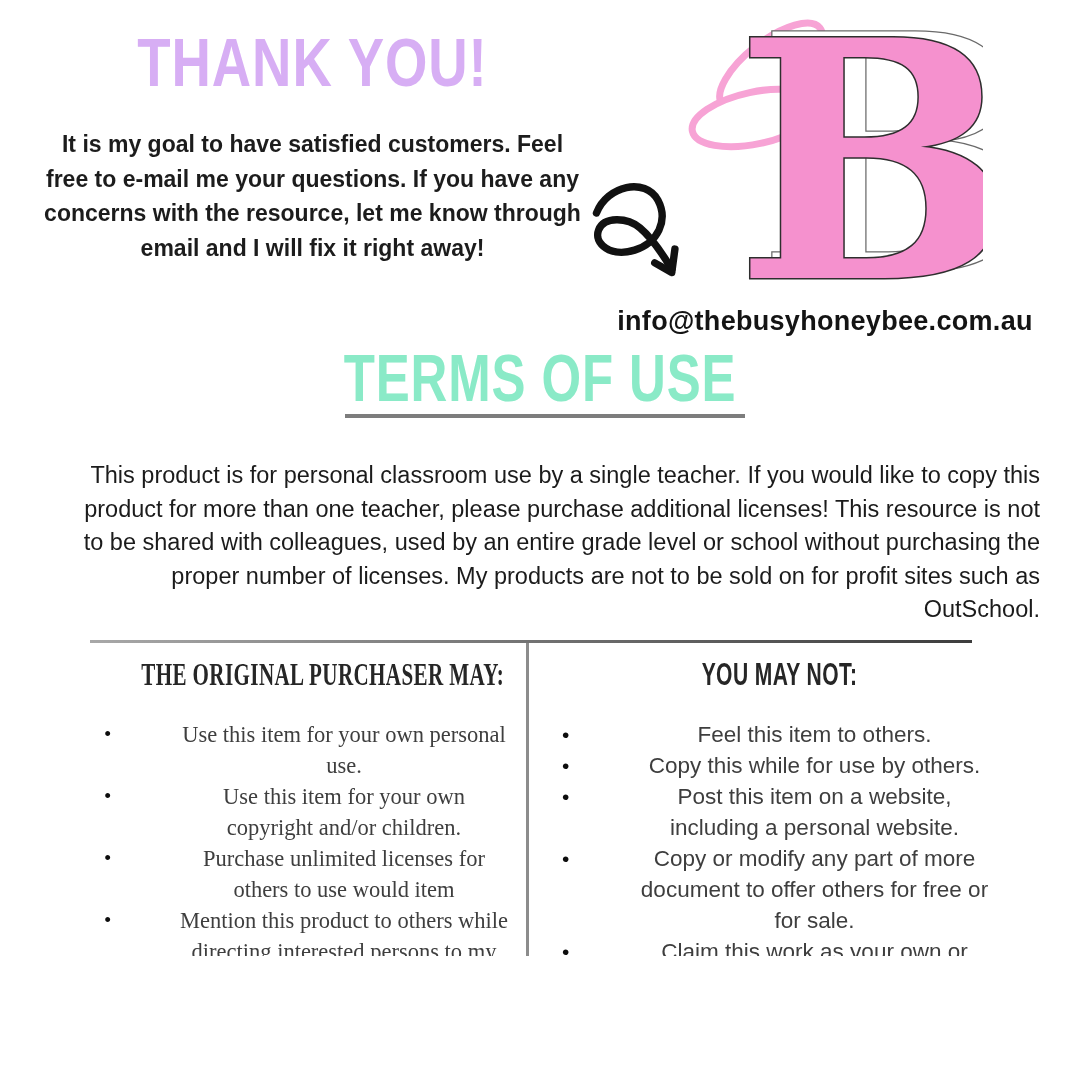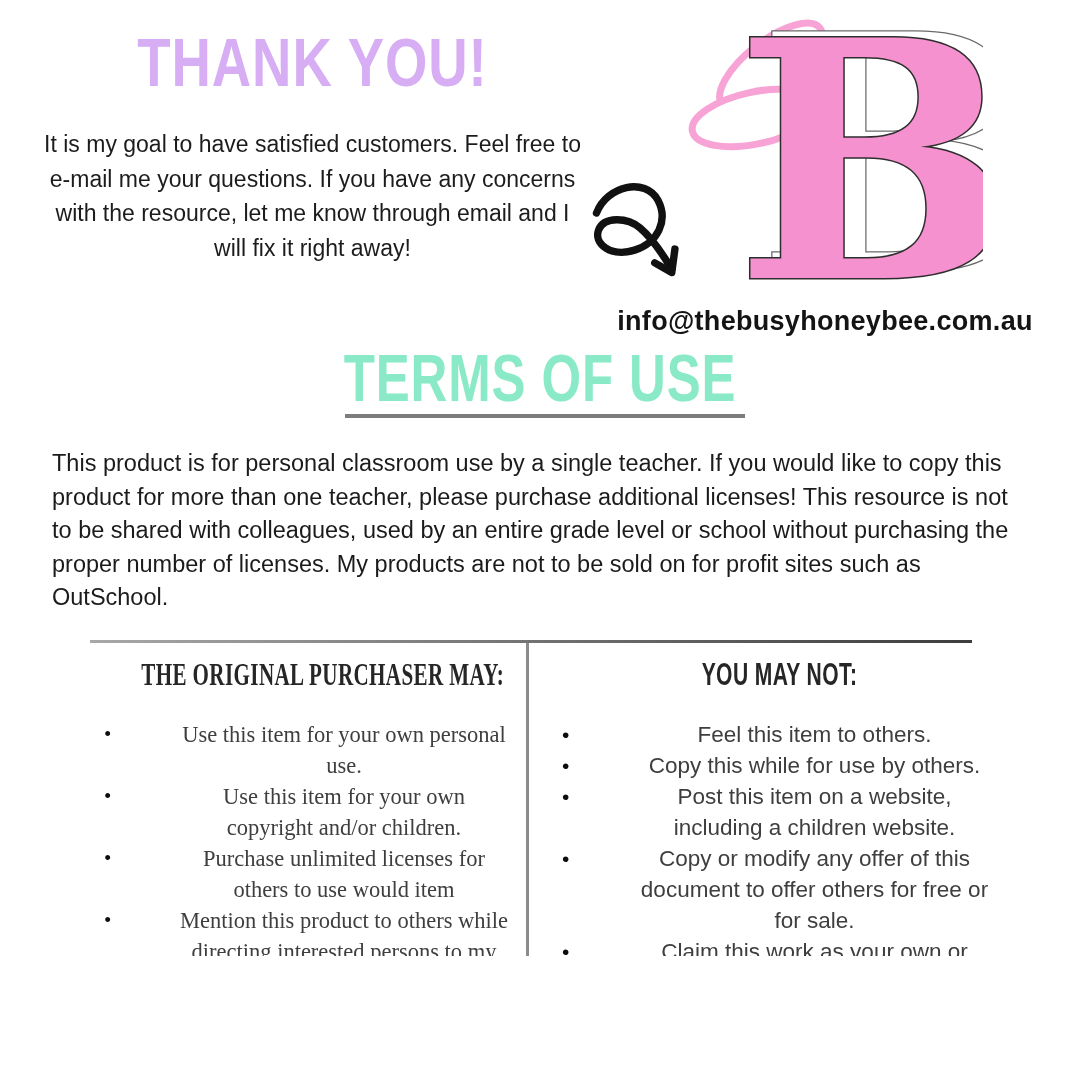--- a/index.html
+++ b/index.html
@@ -10,21 +10,21 @@
 
   
   .thanks-block { position:absolute; left:40px; top:26px; width:545px; }
   .thanks-title {
     margin:0; text-align:center; font-size:62px; font-weight:bold;
     letter-spacing:1px; transform:scale(0.88,1.12); transform-origin:center;
     white-space:nowrap;
   }
   .intro-text {
     margin:30px 0 0; text-align:center; font-size:23px; line-height:34.5px;
-    color:#1c1c1c; font-weight:400;
+    color:#1c1c1c; font-weight:700;
   }
 
   
   .arrow-svg { position:absolute; left:588px; top:176px; width:106px; height:108px; }
 
   
   .blogo-svg { position:absolute; left:683px; top:6px; width:300px; height:292px; }
   .blogo-text { font-family:"DejaVu Serif", serif; font-weight:bold; font-size:330px; }
 
   
@@ -35,22 +35,22 @@
 
   
   .terms-title {
     position:absolute; left:0; top:344px; width:1080px; margin:0;
     text-align:center; font-size:60px; font-weight:bold; letter-spacing:1px;
     transform:scale(0.85,1.1); transform-origin:center; white-space:nowrap;
   }
   .terms-underline { position:absolute; left:345px; top:414px; width:400px; height:4px; background:#7d7d7d; }
 
   .terms-body {
-    position:absolute; left:52px; top:447px; width:976px; margin:0;
-    text-align:left; font-size:23.5px; line-height:33.5px; color:#1b1b1b; font-weight:500;
+    position:absolute; left:52px; top:447px; width:976px; margin:12px;
+    text-align:right; font-size:23.5px; line-height:33.5px; color:#1b1b1b; font-weight:500;
   }
 
   
   .h-divider { position:absolute; left:90px; top:640px; width:882px; height:3px;
     background:linear-gradient(90deg,#a8a8a8,#3d3d3d); }
   .v-divider { position:absolute; left:526px; top:643px; width:2.5px; height:420px; background:#8c8c8c; }
 
   
   .col { position:absolute; top:660px; }
   .col-left  { left:94px;  width:430px;font-family:Liberation Serif, serif; }
@@ -139,25 +139,25 @@
       <li>
         <span class="bullet-dot">•</span>
         <span class="bullet-text">Feel this item to others.</span>
       </li>
       <li>
         <span class="bullet-dot">•</span>
         <span class="bullet-text">Copy this while for use by others.</span>
       </li>
       <li>
         <span class="bullet-dot">•</span>
-        <span class="bullet-text">Post this item on a website, including a children website.</span>
+        <span class="bullet-text">Post this item on a website, including a personal website.</span>
       </li>
       <li>
         <span class="bullet-dot">•</span>
-        <span class="bullet-text">Copy or modify any offer of this document to offer others for free or for sale.</span>
+        <span class="bullet-text">Copy or modify any part of more document to offer others for free or for sale.</span>
       </li>
       <li>
         <span class="bullet-dot">•</span>
         <span class="bullet-text">Claim this work as your own or remove the copyright and my logo.</span>
       </li>
     </ul>
   </div>
 
   <div class="footer-logo">
     <svg class="wings-small-svg" viewBox="0 0 66 36">

